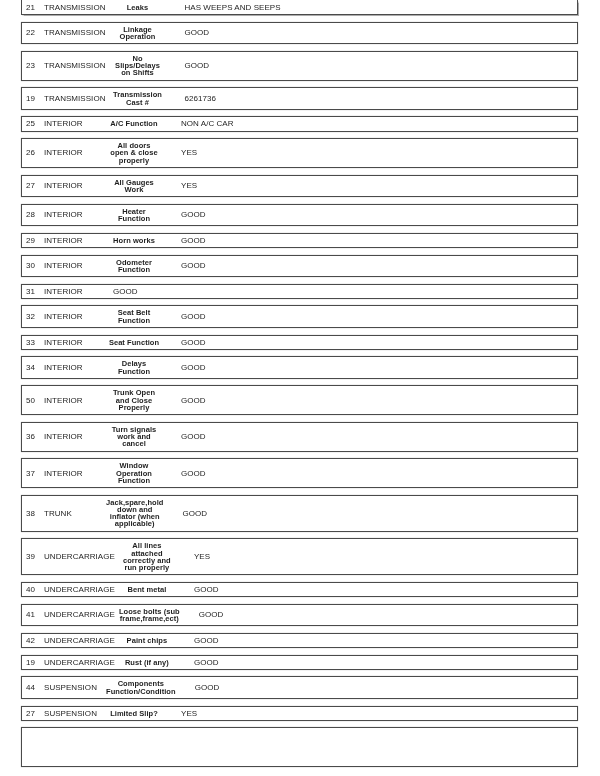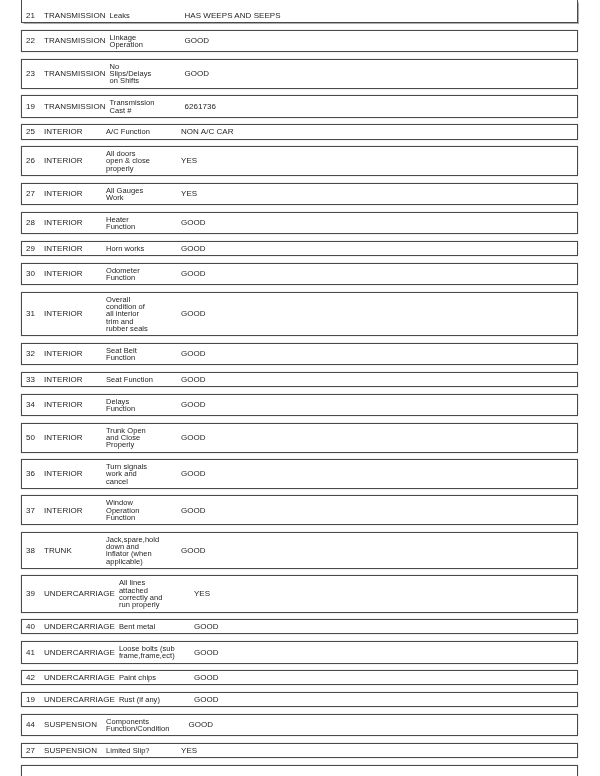--- a/index.html
+++ b/index.html
@@ -30,21 +30,21 @@
     background: #ffffff;
     display: flex;
     align-items: center;
     padding: 3px 6px 3px 4px;
     margin-top: 6.5px;
   }
   .row.first {
     margin-top: 0;
     border-top: none;
     box-shadow: 0.5px 0.5px 1px rgba(70,70,70,0.45);
-    padding-top: 12px;
+    padding-top: 4px;
   }
   .row.partial {
     height: 40px;
     padding: 0;
   }
   .cell {
     flex: none;
     line-height: 7.3px;
     font-size: 8px;
     letter-spacing: 0.05px;
@@ -53,23 +53,24 @@
     width: 11px;
     margin-right: 7px;
   }
   .cell-cat {
     min-width: 58px;
     margin-right: 4px;
   }
   .cell-item {
     min-width: 56px;
     margin-right: 12px;
-    font-weight: normal;
+    font-weight: bold;
     font-size: 7.5px;
     white-space: pre-line;
+    text-align: center;
   }
   .cell-value {
     white-space: nowrap;
     margin-left: 7px;
   }
 </style>
 </head>
 <body>
 
 <div class="page">
@@ -139,25 +140,20 @@
       <div class="row">
     <span class="cell cell-num">30</span>
     <span class="cell cell-cat">INTERIOR</span>
     <span class="cell cell-item">Odometer
 Function</span>
     <span class="cell cell-value">GOOD</span>
   </div>
       <div class="row">
     <span class="cell cell-num">31</span>
     <span class="cell cell-cat">INTERIOR</span>
-    <span class="cell cell-item">Overall
-condition of
-all interior
-trim and
-rubber seals</span>
     <span class="cell cell-value">GOOD</span>
   </div>
       <div class="row">
     <span class="cell cell-num">32</span>
     <span class="cell cell-cat">INTERIOR</span>
     <span class="cell cell-item">Seat Belt
 Function</span>
     <span class="cell cell-value">GOOD</span>
   </div>
       <div class="row">

